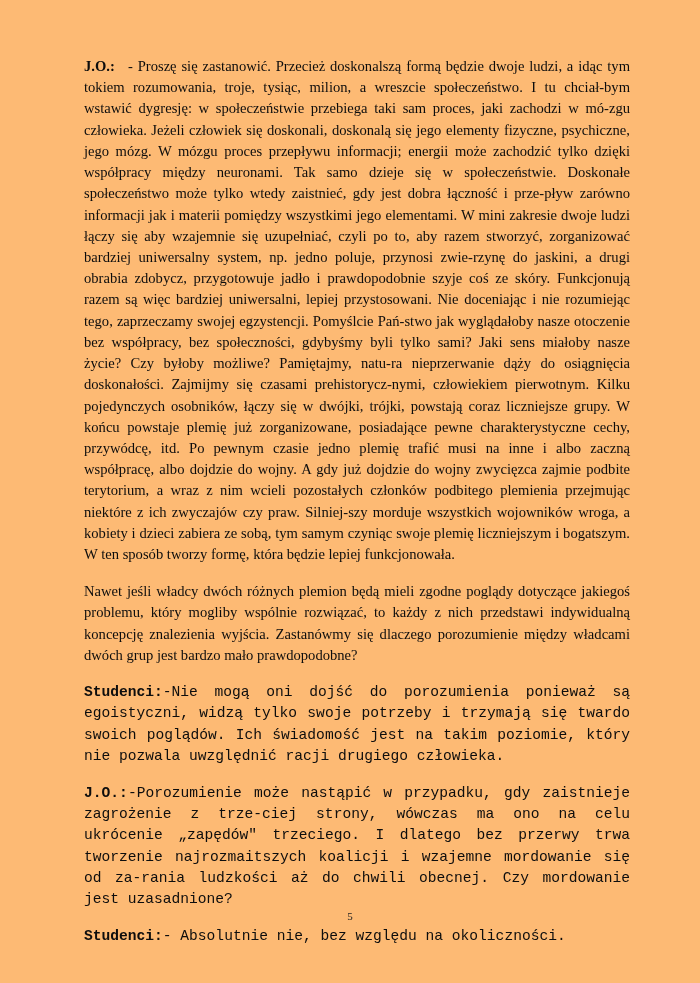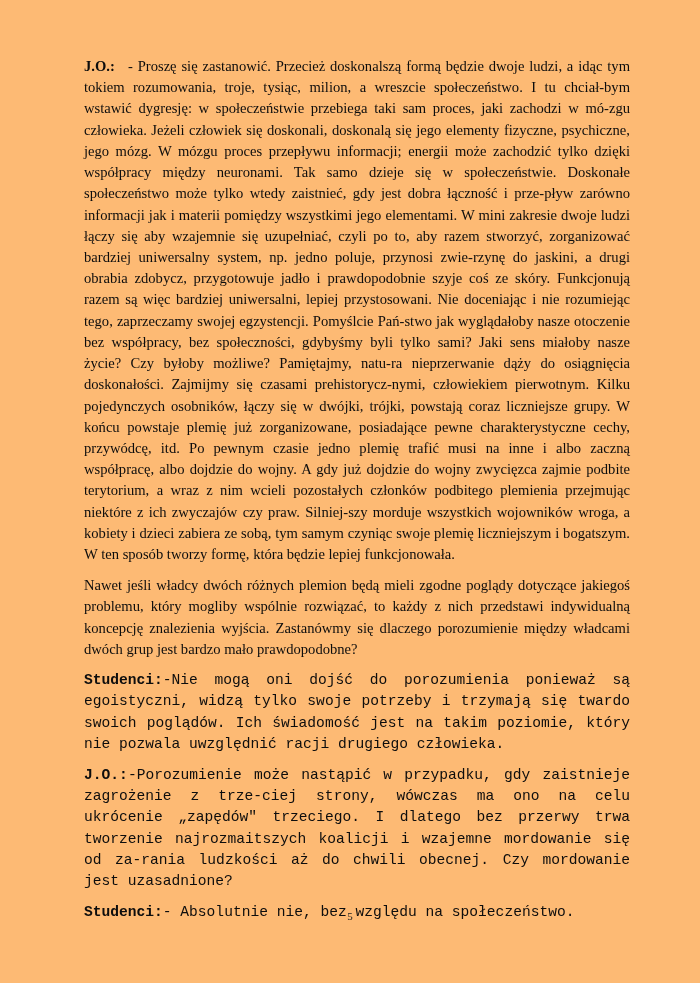--- a/index.html
+++ b/index.html
@@ -32,21 +32,21 @@
   }
   .block {
     margin: 0 0 0 0;
     font-size: 14.6px;
     line-height: 1.455;
     text-align: justify;
     text-justify: inter-word;
     hyphens: manual;
   }
   .block + .block {
-    margin-top: 10px;
+    margin-top: 16px;
   }
   .gap-large {
     margin-top: 19px;
     font-family: Liberation Mono, monospace;
   }
   .speaker {
     font-weight: bold;
   }
   .speaker-pad {
     display: inline-block;
@@ -71,19 +71,19 @@
   <div class="content">
 
     <p class="block"><span class="speaker speaker-pad">J.O.:</span><span>- Proszę się zastanowić. Przecież doskonalszą formą będzie dwoje ludzi, a idąc tym tokiem rozumowania, troje, tysiąc, milion, a wreszcie społeczeństwo. I tu chciał-bym wstawić dygresję: w społeczeństwie przebiega taki sam proces, jaki zachodzi w mó-zgu człowieka. Jeżeli człowiek się doskonali, doskonalą się jego elementy fizyczne, psychiczne, jego mózg. W mózgu proces przepływu informacji; energii może zachodzić tylko dzięki współpracy między neuronami. Tak samo dzieje się w społeczeństwie. Doskonałe społeczeństwo może tylko wtedy zaistnieć, gdy jest dobra łączność i prze-pływ zarówno informacji jak i materii pomiędzy wszystkimi jego elementami. W mini zakresie dwoje ludzi łączy się aby wzajemnie się uzupełniać, czyli po to, aby razem stworzyć, zorganizować bardziej uniwersalny system, np. jedno poluje, przynosi zwie-rzynę do jaskini, a drugi obrabia zdobycz, przygotowuje jadło i prawdopodobnie szyje coś ze skóry. Funkcjonują razem są więc bardziej uniwersalni, lepiej przystosowani. Nie doceniając i nie rozumiejąc tego, zaprzeczamy swojej egzystencji. Pomyślcie Pań-stwo jak wyglądałoby nasze otoczenie bez współpracy, bez społeczności, gdybyśmy byli tylko sami? Jaki sens miałoby nasze życie? Czy byłoby możliwe? Pamiętajmy, natu-ra nieprzerwanie dąży do osiągnięcia doskonałości. Zajmijmy się czasami prehistorycz-nymi, człowiekiem pierwotnym. Kilku pojedynczych osobników, łączy się w dwójki, trójki, powstają coraz liczniejsze grupy. W końcu powstaje plemię już zorganizowane, posiadające pewne charakterystyczne cechy, przywódcę, itd. Po pewnym czasie jedno plemię trafić musi na inne i albo zaczną współpracę, albo dojdzie do wojny. A gdy już dojdzie do wojny zwycięzca zajmie podbite terytorium, a wraz z nim wcieli pozostałych członków podbitego plemienia przejmując niektóre z ich zwyczajów czy praw. Silniej-szy morduje wszystkich wojowników wroga, a kobiety i dzieci zabiera ze sobą, tym samym czyniąc swoje plemię liczniejszym i bogatszym. W ten sposób tworzy formę, która będzie lepiej funkcjonowała.</span></p>
 
     <p class="block para-tight"><span>Nawet jeśli władcy dwóch różnych plemion będą mieli zgodne poglądy dotyczące jakiegoś problemu, który mogliby wspólnie rozwiązać, to każdy z nich przedstawi indywidualną koncepcję znalezienia wyjścia. Zastanówmy się dlaczego porozumienie między władcami dwóch grup jest bardzo mało prawdopodobne?</span></p>
 
     <p class="block gap-large"><span class="speaker">Studenci:</span><span>-Nie mogą oni dojść do porozumienia ponieważ są egoistyczni, widzą tylko swoje potrzeby i trzymają się twardo swoich poglądów. Ich świadomość jest na takim poziomie, który nie pozwala uwzględnić racji drugiego człowieka.</span></p>
 
     <p class="block gap-large"><span class="speaker speaker-pad">J.O.:</span><span>-Porozumienie może nastąpić w przypadku, gdy zaistnieje zagrożenie z trze-ciej strony, wówczas ma ono na celu ukrócenie „zapędów" trzeciego. I dlatego bez przerwy trwa tworzenie najrozmaitszych koalicji i wzajemne mordowanie się od za-rania ludzkości aż do chwili obecnej. Czy mordowanie jest uzasadnione?</span></p>
 
-    <p class="block gap-large"><span class="speaker">Studenci:</span><span>- Absolutnie nie, bez względu na społeczeństwo.</span></p>
+    <p class="block gap-large"><span class="speaker">Studenci:</span><span>- Absolutnie nie, bez względu na okoliczności.</span></p>
 
 
   </div>
 
   <div class="pagenum">5</div>
 </div>
 
 </body></html>

